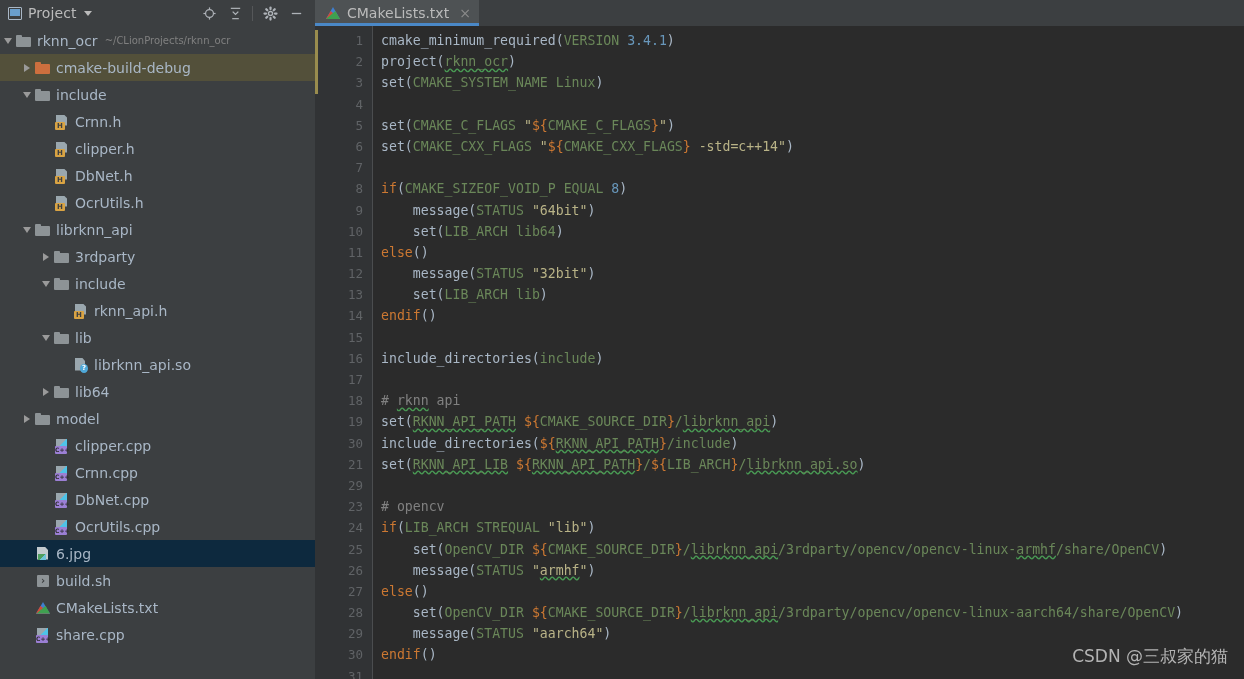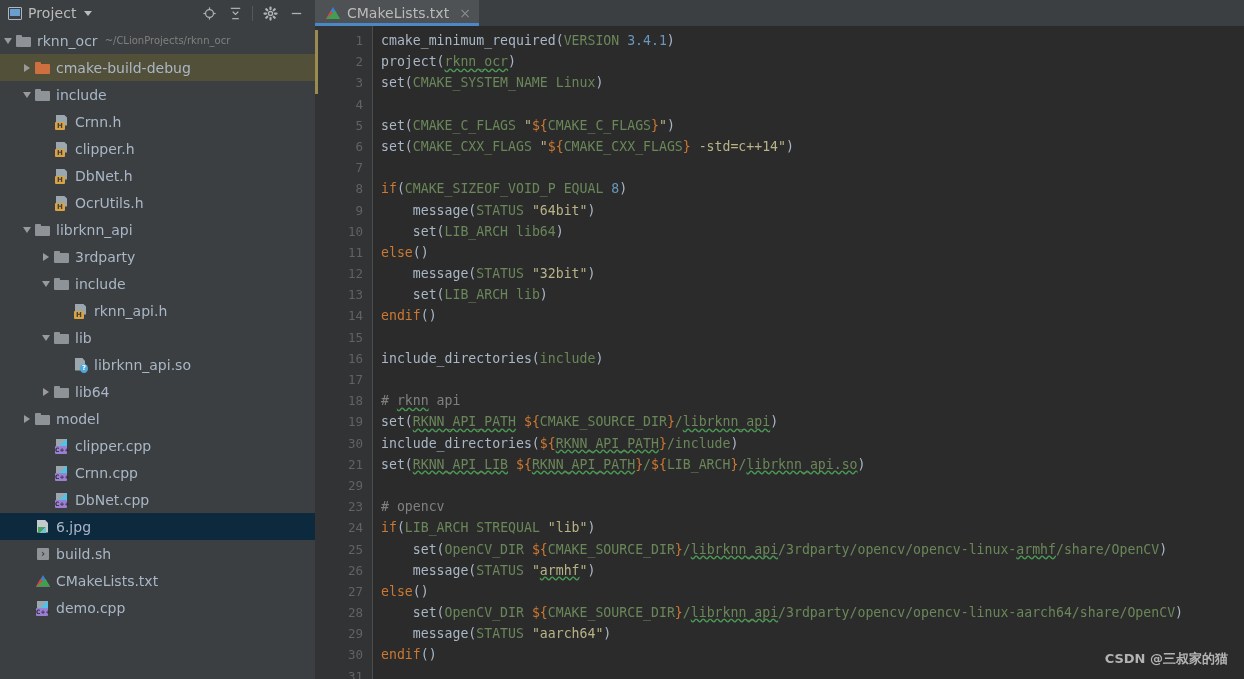--- a/index.html
+++ b/index.html
@@ -319,25 +319,24 @@
   .path { color: #6a8759; }
   .typo {
     text-decoration: underline wavy #499c54;
     text-decoration-skip-ink: none;
   }
   #watermark {
     position: absolute;
     right: 16px;
     bottom: 11px;
     color: #bfbfbf;
-    font-size: 13px;
+    font-size: 17px;
     font-family: "DejaVu Sans", "Liberation Sans", sans-serif;
     opacity: .92;
     pointer-events: none;
-    font-weight: bold;
   }
 </style>
 </head>
 <body>
 
 <div id="app">
 
   <div id="sidebar">
 
     <div id="sidebar-header">
@@ -523,20 +522,27 @@
           <span class="ico ico-cpp"></span>
           <span class="row-label">Crnn.cpp</span>
         </div>
         <div class="row">
           <span style="width: 19px; flex: 0 0 19px; height: 27px;"></span>
           <span style="width: 19px; flex: 0 0 19px; height: 27px;"></span>
           <span class="arrow-slot"></span>
           <span class="ico ico-cpp"></span>
           <span class="row-label">DbNet.cpp</span>
         </div>
+        <div class="row">
+          <span style="width: 19px; flex: 0 0 19px; height: 27px;"></span>
+          <span style="width: 19px; flex: 0 0 19px; height: 27px;"></span>
+          <span class="arrow-slot"></span>
+          <span class="ico ico-cpp"></span>
+          <span class="row-label">OcrUtils.cpp</span>
+        </div>
         <div class="row selected">
           <span style="width: 19px; flex: 0 0 19px; height: 27px;"></span>
           <span class="arrow-slot"></span>
           <span class="ico ico-img"></span>
           <span class="row-label">6.jpg</span>
         </div>
         <div class="row">
           <span style="width: 19px; flex: 0 0 19px; height: 27px;"></span>
           <span class="arrow-slot"></span>
           <span class="ico ico-sh"></span>
@@ -545,21 +551,21 @@
         <div class="row">
           <span style="width: 19px; flex: 0 0 19px; height: 27px;"></span>
           <span class="arrow-slot"></span>
           <span class="ico ico-cmake"></span>
           <span class="row-label">CMakeLists.txt</span>
         </div>
         <div class="row">
           <span style="width: 19px; flex: 0 0 19px; height: 27px;"></span>
           <span class="arrow-slot"></span>
           <span class="ico ico-cpp"></span>
-          <span class="row-label">demo.cpp</span>
+          <span class="row-label">share.cpp</span>
         </div>
       </div>
   </div>
 
   <div id="editor-side">
 
     <div id="tabbar">
       <div class="tab active">
         <span class="tab-icon ico-cmake"></span>
         <span>CMakeLists.txt</span>

